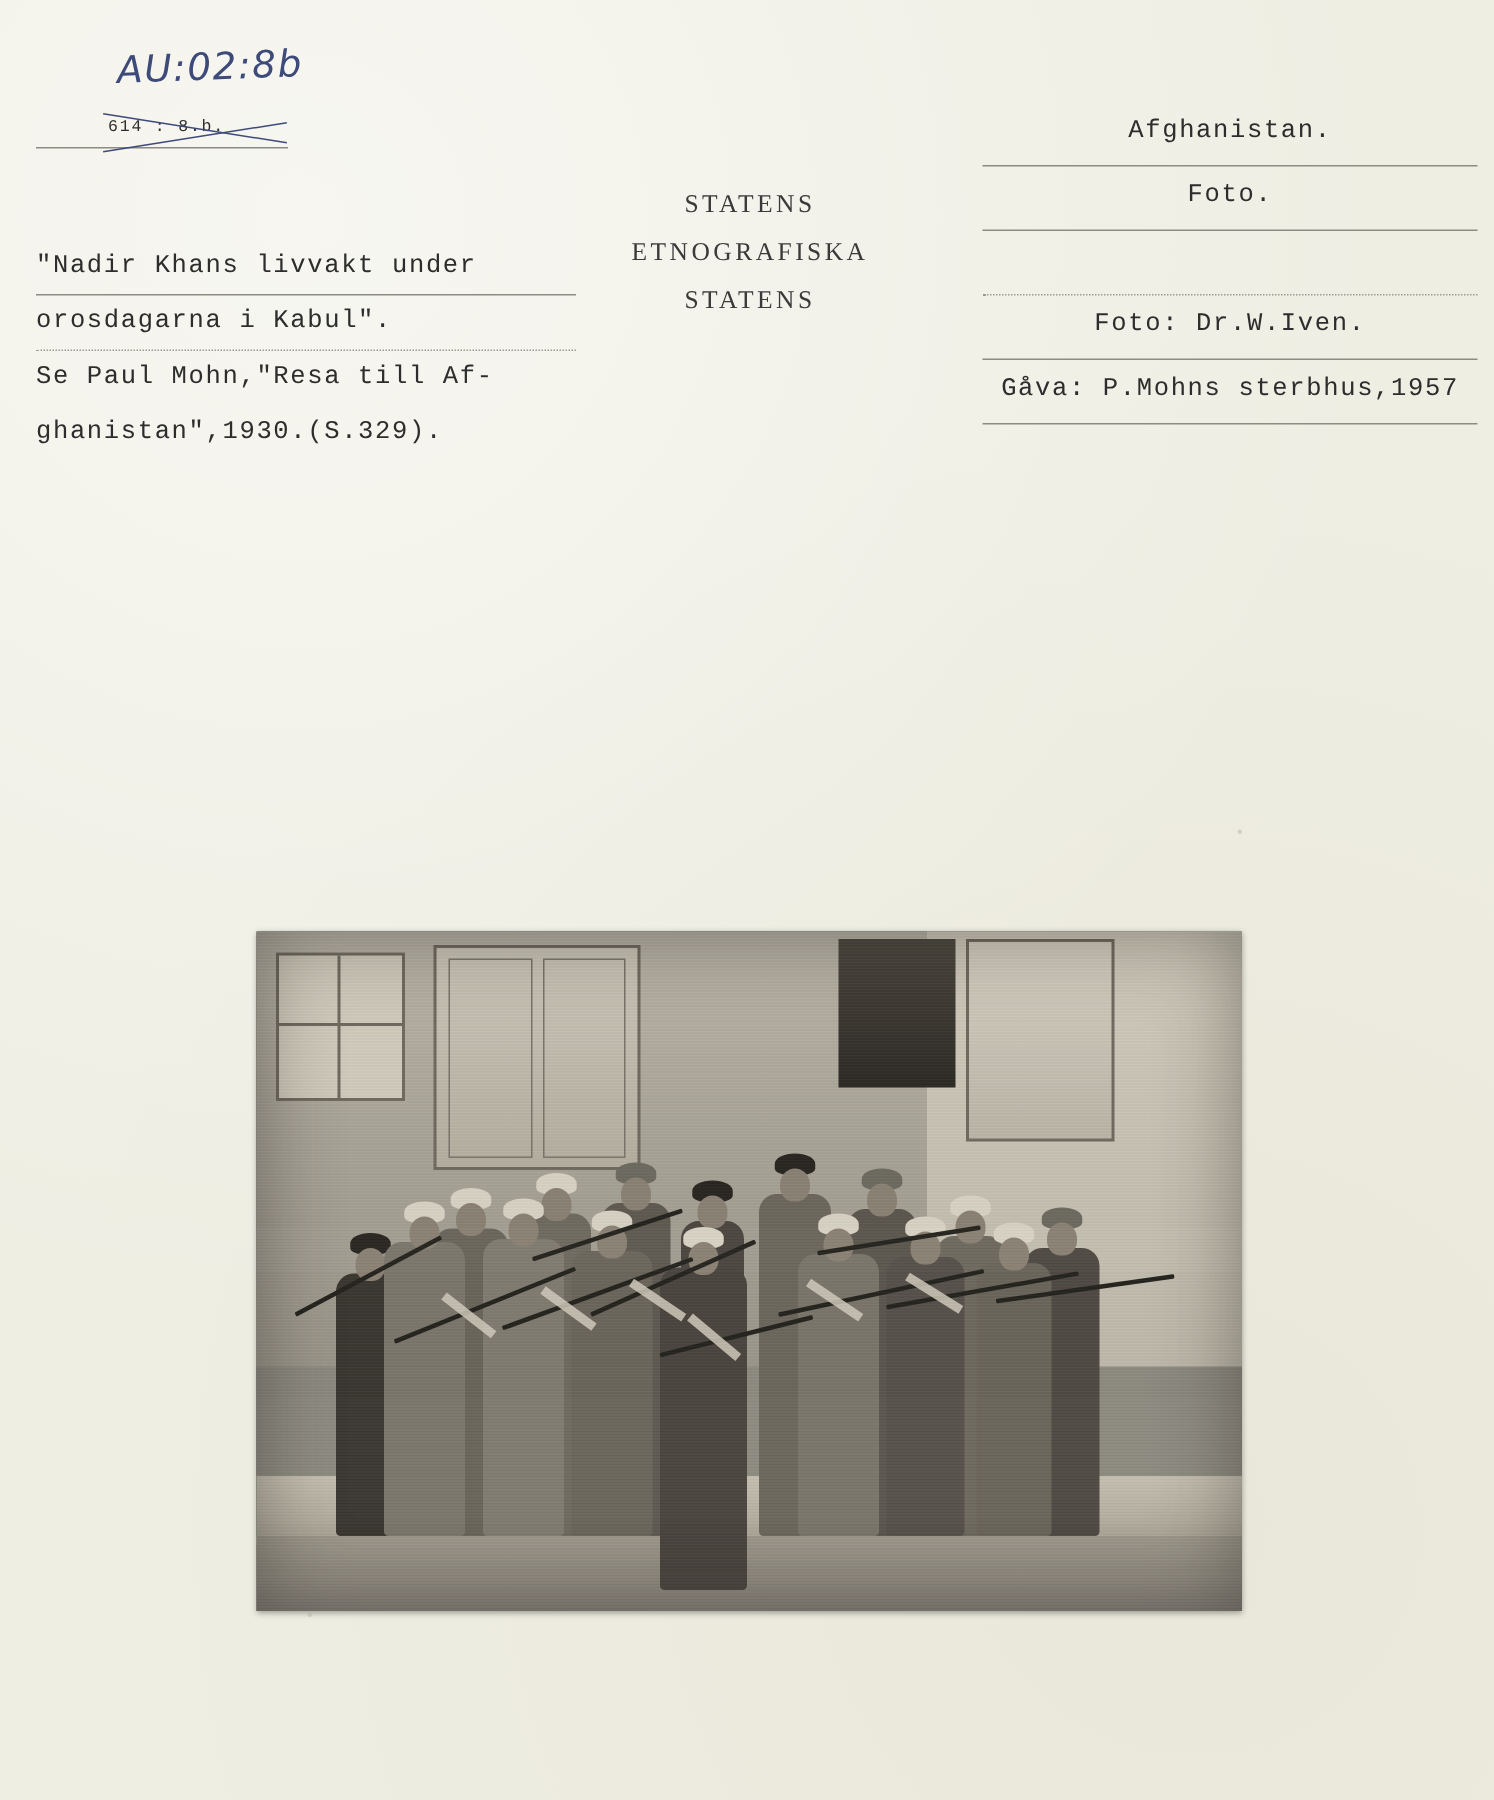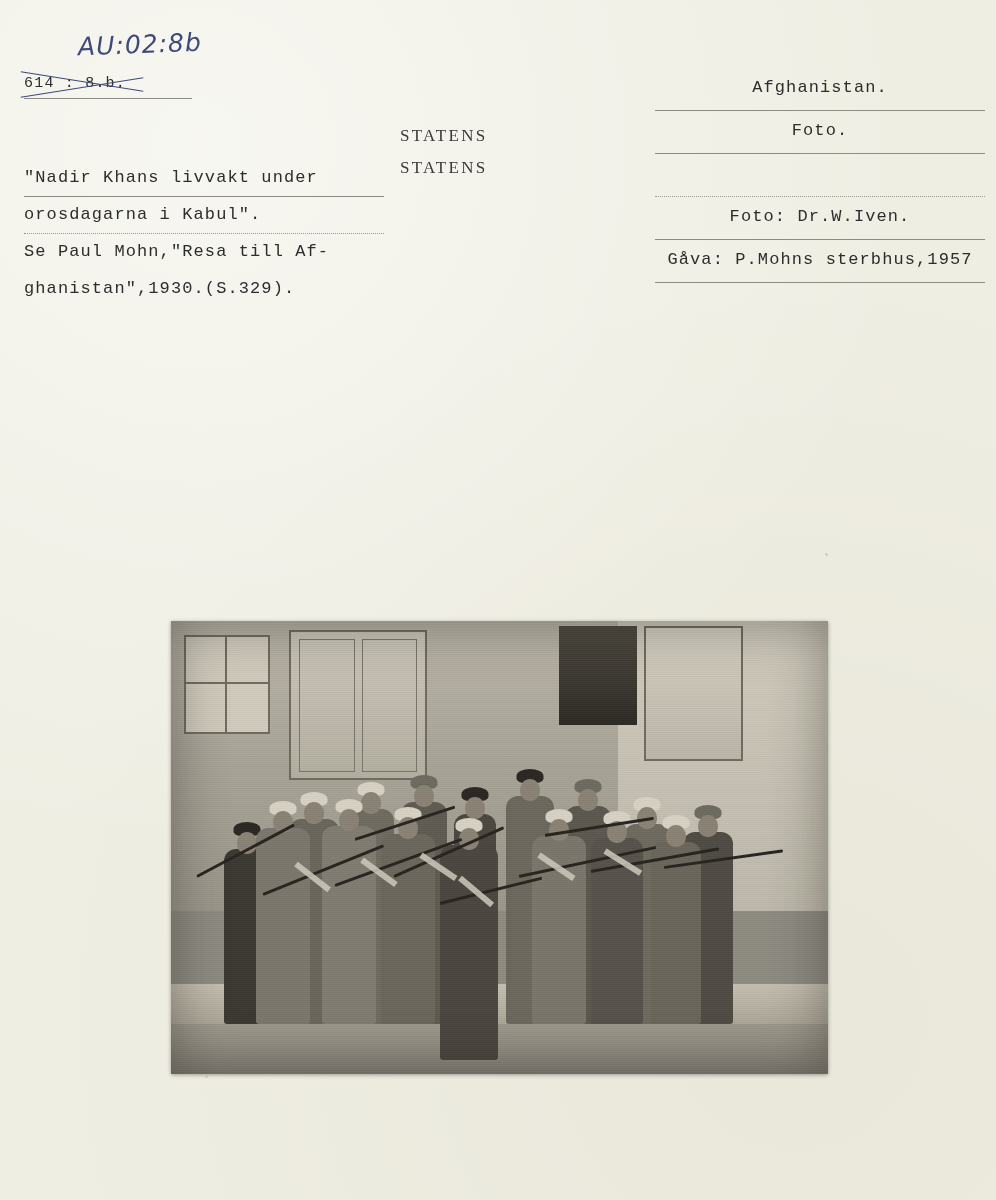--- a/index.html
+++ b/index.html
@@ -37,26 +37,27 @@
   }
 
   
   .number-block {
     position: absolute;
     left: 24px;
     top: 74px;
     width: 168px;
   }
   .typed-number {
-    font-size: 15px;
+    font-size: 11px;
     letter-spacing: 1.2px;
     color: #2e2e2e;
     position: relative;
     display: inline-block;
     padding-right: 4px;
+    margin-left: 48px;
   }
   .strike {
     position: absolute;
     left: -4px;
     top: 12px;
     width: 124px;
     height: 0;
     border-top: 1.6px solid #3d4a7a;
     transform: rotate(-9deg);
   }
@@ -101,21 +102,21 @@
     border-bottom: 1px dotted #9a9a90;
   }
   .caption .line .underline.none { border-bottom: none; }
 
   
   .museum {
     position: absolute;
     left: 400px;
     top: 120px;
     width: 200px;
-    text-align: left;
+    text-align: center;
     font-family: "Liberation Serif", serif;
     color: #3a3a3a;
     letter-spacing: 2.3px;
     font-size: 17px;
     line-height: 32px;
   }
 
   
   .info {
     position: absolute;
@@ -307,20 +308,21 @@
     <div class="typed-number">
       <span>614 : 8.b.</span>
       <span class="strike"></span>
       <span class="strike2"></span>
     </div>
     <div class="rule" style="margin-top:6px;"></div>
   </div>
 
   <div class="museum">
     <div>STATENS</div>
+    <div>ETNOGRAFISKA</div>
     <div>STATENS</div>
   </div>
 
   <div class="caption">
     <div class="line">
       <span class="txt">"Nadir Khans livvakt under</span>
       <span class="underline"></span>
     </div>
     <div class="line">
       <span class="txt">orosdagarna i Kabul".</span>

